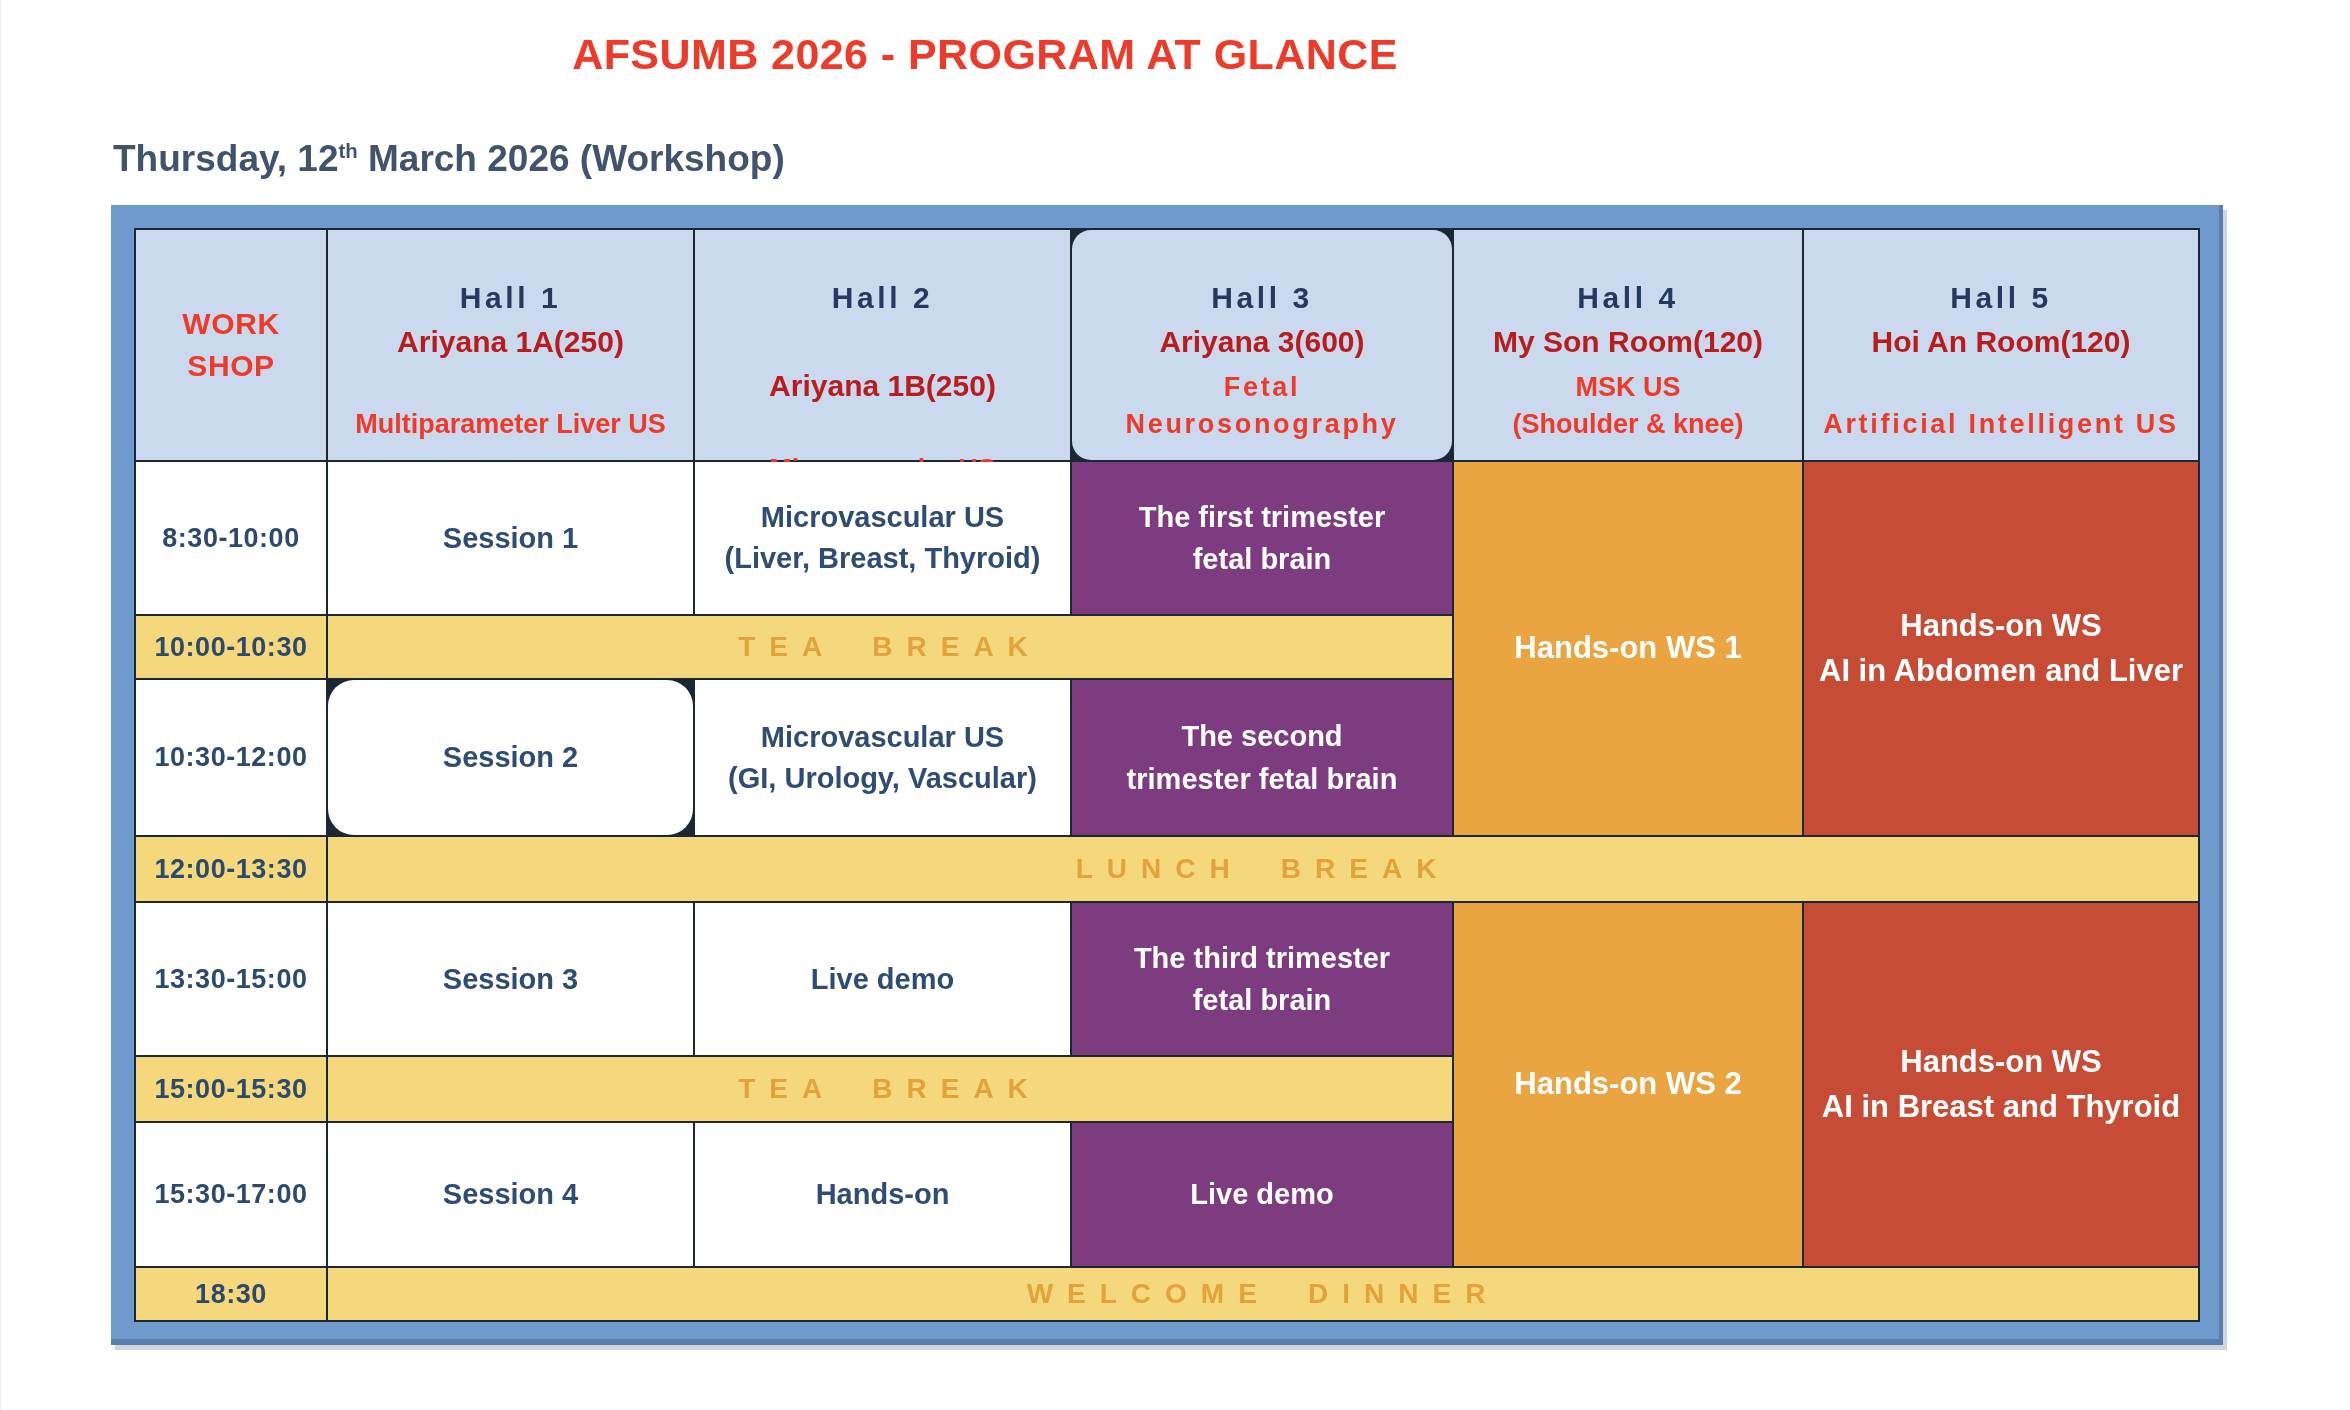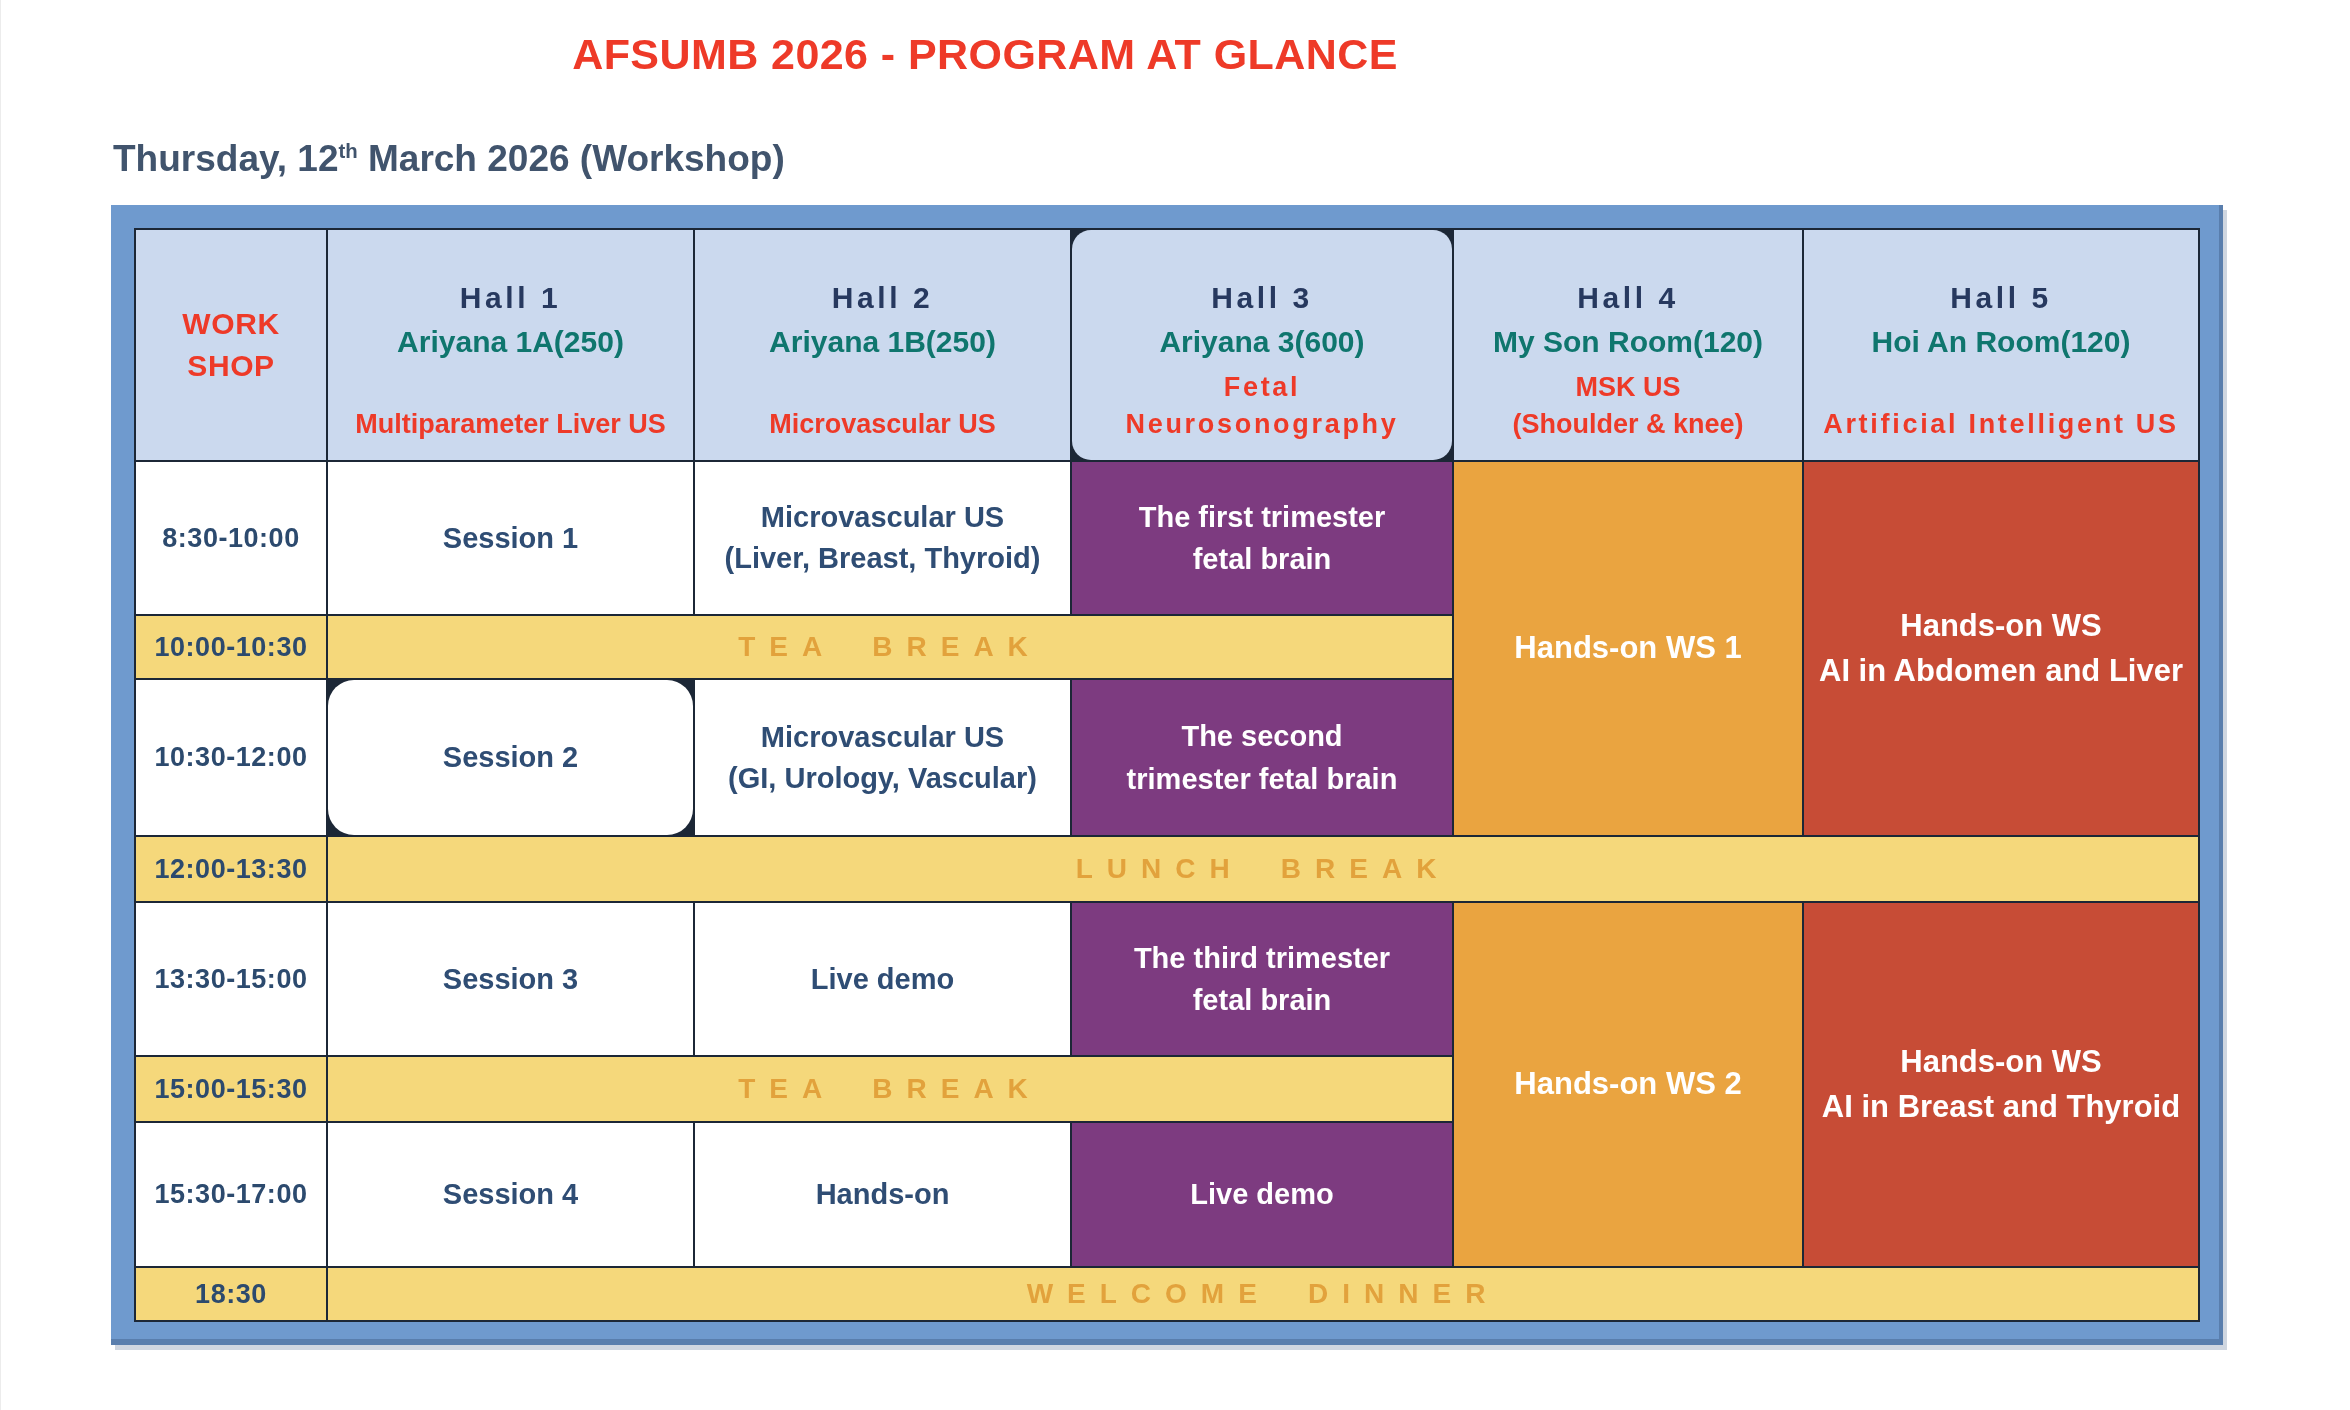--- a/index.html
+++ b/index.html
@@ -53,21 +53,21 @@
   .c-purple { background:#7d3b80; }
   .c-orange { background:#eaa440; }
   .c-brick  { background:#c74c36; }
 
   
   .hall-head { justify-content:flex-start; padding-top:46px; }
   .hall-name {
     color:#27395f; font-weight:700; font-size:30px;
     letter-spacing:0.12em; line-height:1.45;
   }
-  .hall-room { color:#0f766e; font-weight:700; font-size:30px; line-height:1.45; }
+  .hall-room { color:#b91c1c; font-weight:700; font-size:30px; line-height:1.45; }
   .hall-topic {
     margin-top:auto; padding-bottom:18px;
     color:#ee3a28; font-weight:700; font-size:27px; line-height:1.35;
   }
   .hall-topic.sp { letter-spacing:0.1em; }
   .corner {
     color:#ee3a28; font-weight:700; font-size:30px;
     line-height:1.4; letter-spacing:0.02em;
   }
 
@@ -79,21 +79,21 @@
   .white-txt { color:#ffffff; font-weight:700; font-size:29px; line-height:1.45; }
   .big-txt   { color:#ffffff; font-weight:700; font-size:31px; line-height:1.45; }
   .band-txt  {
     color:#e2a23c; font-weight:700; font-size:28px;
     letter-spacing:0.5em; word-spacing:0.55em;
     white-space:nowrap;
   }
 
   
   .a-corner { grid-area:1/1/2/2; }
-  .a-h1 { grid-area:1/2/2/3; } .a-h2 { grid-area:1/3/2/4; } .a-h3 { grid-area:1/4/2/5;border-radius:19px; }
+  .a-h1 { grid-area:1/2/2/3; } .a-h2 { grid-area:1/3/2/4;gap:44px; } .a-h3 { grid-area:1/4/2/5;border-radius:19px; }
   .a-h4 { grid-area:1/5/2/6; } .a-h5 { grid-area:1/6/2/7; }
   .a-t1 { grid-area:2/1/3/2; } .a-r1c1 { grid-area:2/2/3/3; } .a-r1c2 { grid-area:2/3/3/4; } .a-r1c3 { grid-area:2/4/3/5; }
   .a-ws1 { grid-area:2/5/5/6; } .a-ai1 { grid-area:2/6/5/7; }
   .a-t2 { grid-area:3/1/4/2; } .a-tea1 { grid-area:3/2/4/5; }
   .a-t3 { grid-area:4/1/5/2; } .a-r2c1 { grid-area:4/2/5/3;border-radius:26px; } .a-r2c2 { grid-area:4/3/5/4; } .a-r2c3 { grid-area:4/4/5/5; }
   .a-t4 { grid-area:5/1/6/2; } .a-lunch { grid-area:5/2/6/7; }
   .a-t5 { grid-area:6/1/7/2; } .a-r3c1 { grid-area:6/2/7/3; } .a-r3c2 { grid-area:6/3/7/4; } .a-r3c3 { grid-area:6/4/7/5; }
   .a-ws2 { grid-area:6/5/9/6; } .a-ai2 { grid-area:6/6/9/7; }
   .a-t6 { grid-area:7/1/8/2; } .a-tea2 { grid-area:7/2/8/5; }
   .a-t7 { grid-area:8/1/9/2; } .a-r4c1 { grid-area:8/2/9/3; } .a-r4c2 { grid-area:8/3/9/4; } .a-r4c3 { grid-area:8/4/9/5; }

